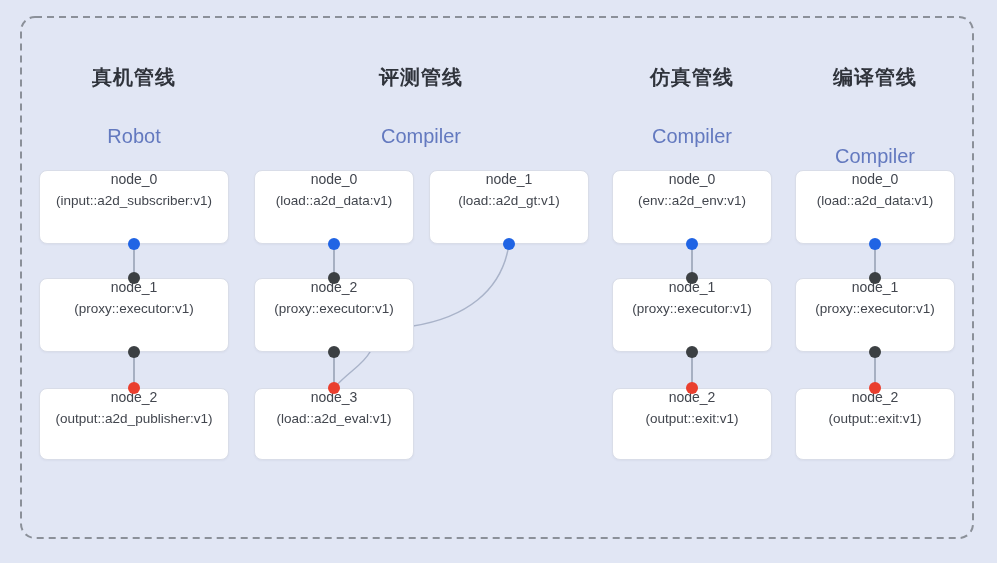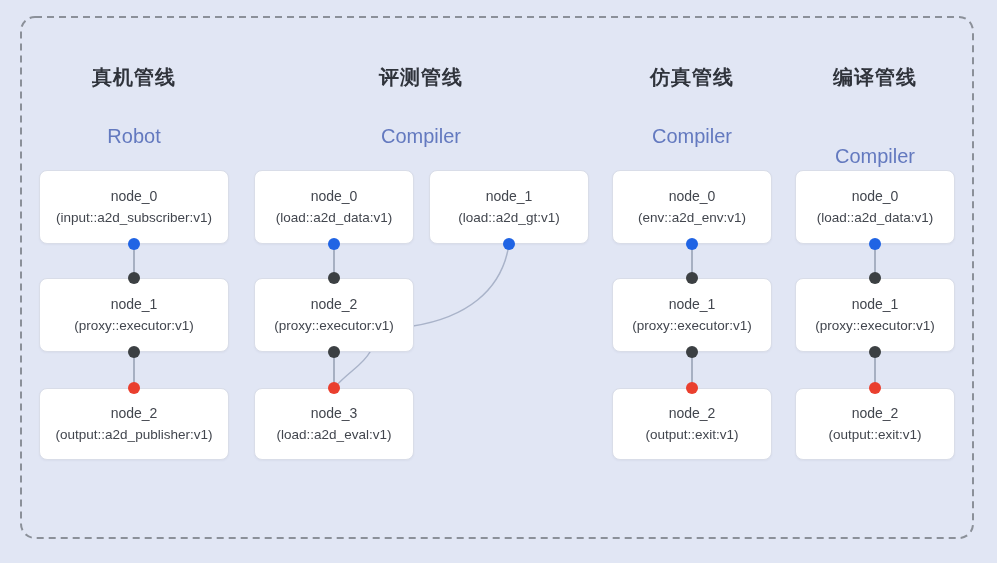--- a/index.html
+++ b/index.html
@@ -37,21 +37,21 @@
   .title-en{
     position:absolute;transform:translateX(-50%);
     font-size:20px;font-weight:400;color:var(--title_en);
     white-space:nowrap;z-index:1;
   }
   .node-box{
     position:absolute;z-index:1;
     background:var(--box_fill);
     border:1px solid var(--box_border);
     border-radius:8px;
-    display:flex;flex-direction:column;align-items:center;justify-content:center;
+    display:flex;flex-direction:column;align-items:center;
     gap:5px;
     box-shadow:0 1px 2px rgba(80,90,120,0.06);
   }
   .node-name{font-size:14px;color:var(--node_text);line-height:1.2;}
   .node-detail{font-size:13.5px;color:var(--node_text);line-height:1.2;white-space:nowrap;}
   .dot{
     position:absolute;z-index:2;width:12px;height:12px;border-radius:50%;
     transform:translate(-50%,-50%);
   }
   .dot.blue{background:var(--dot_blue);}

